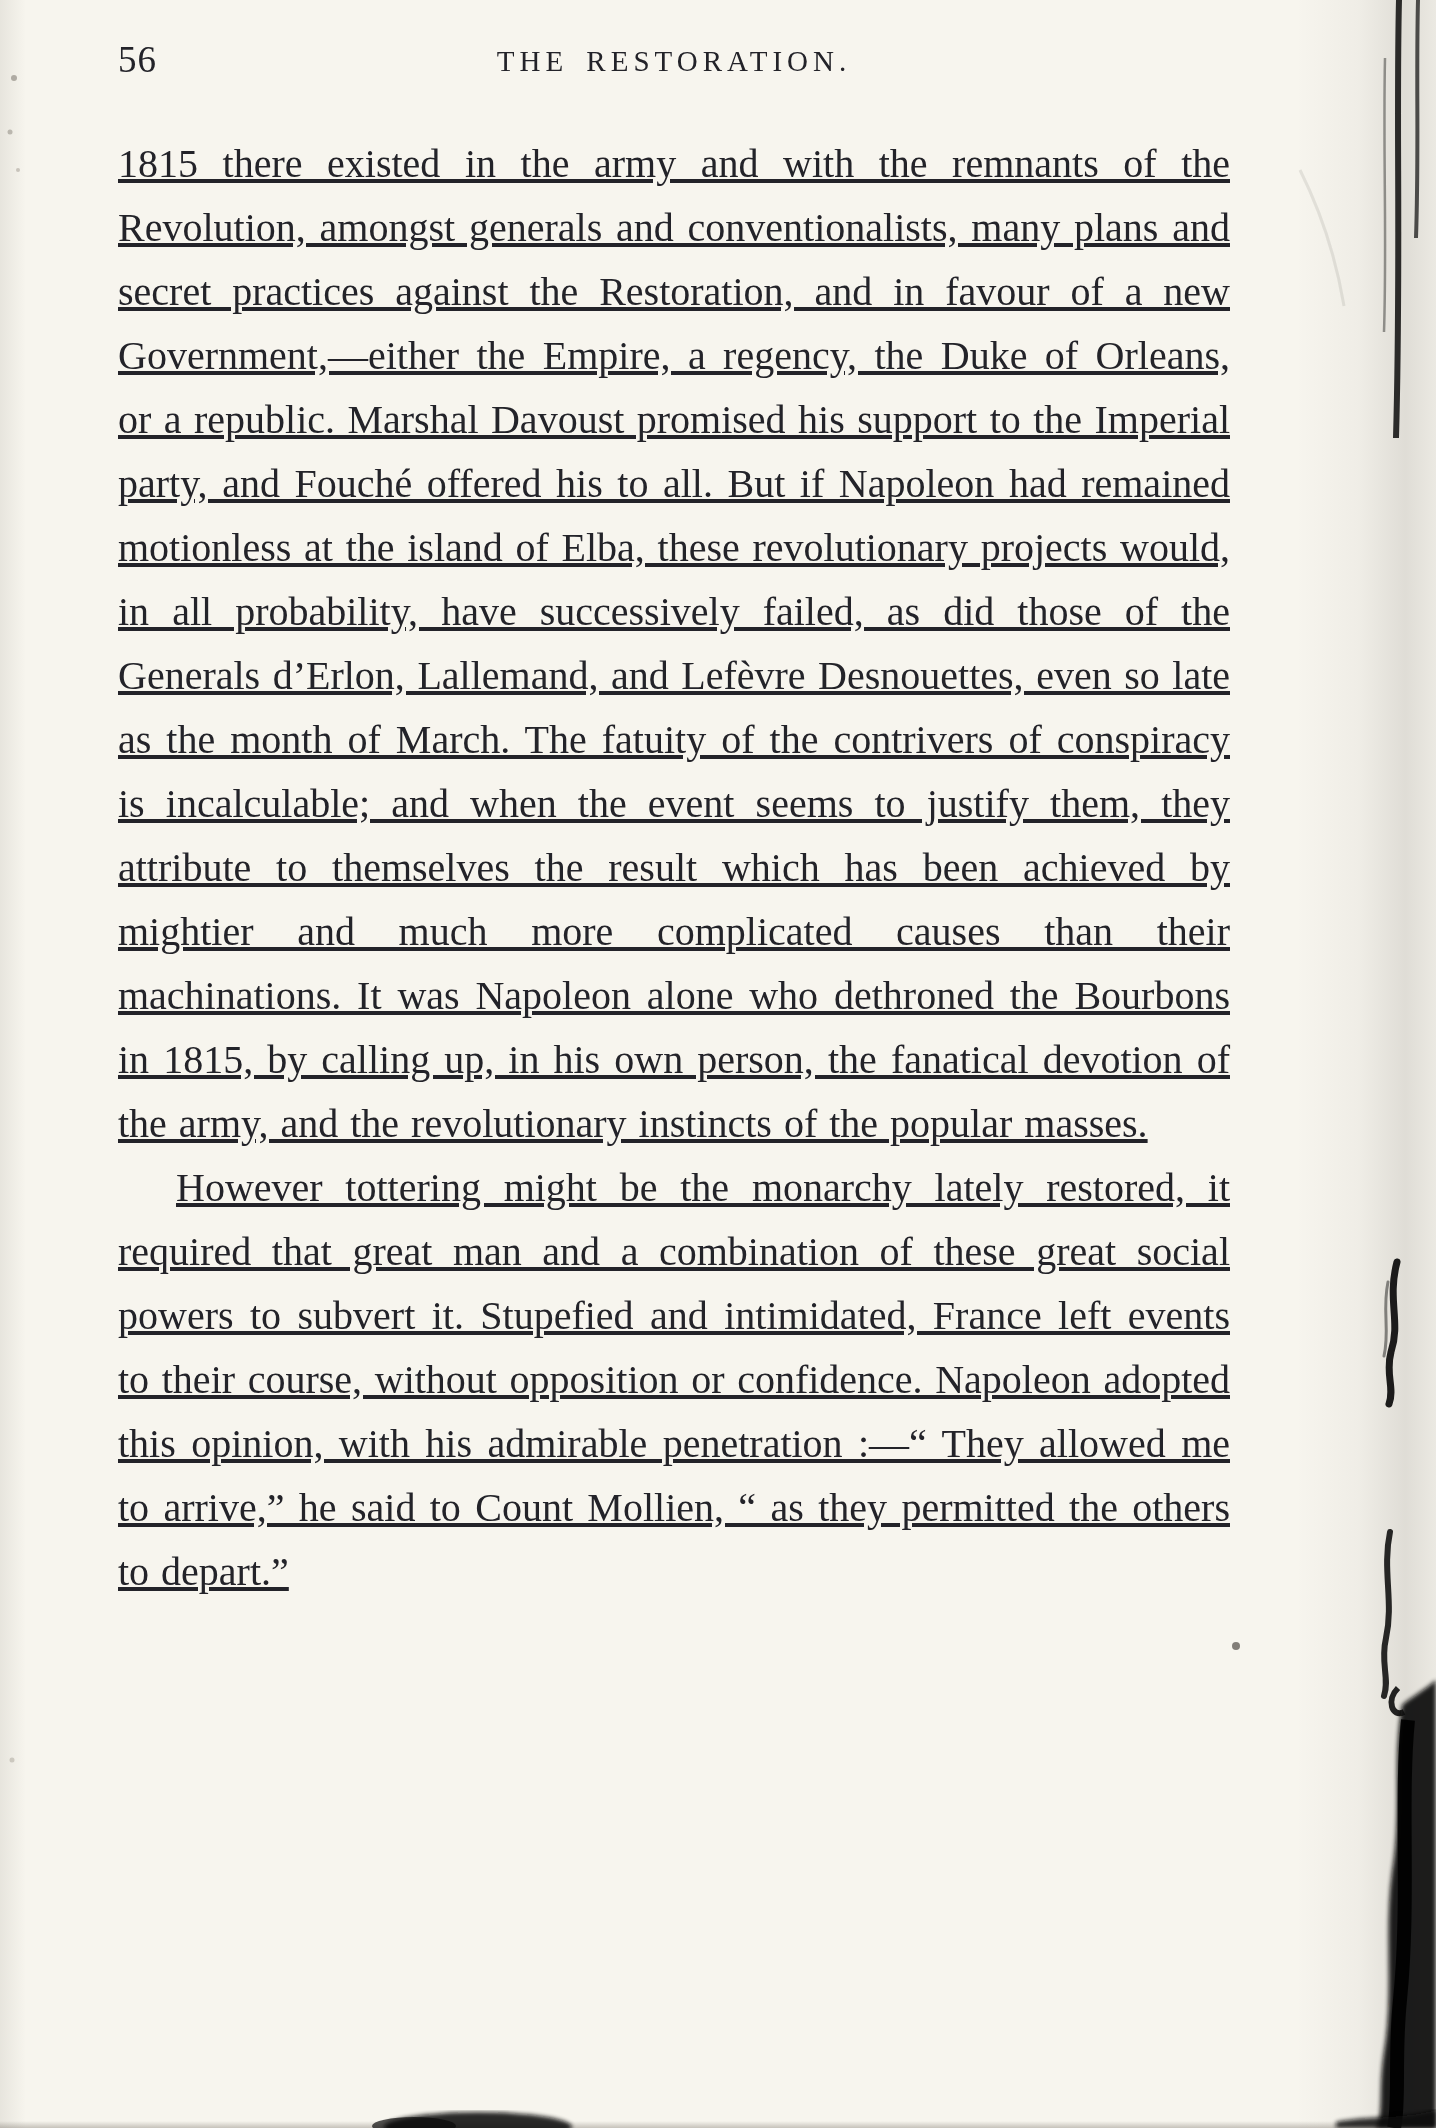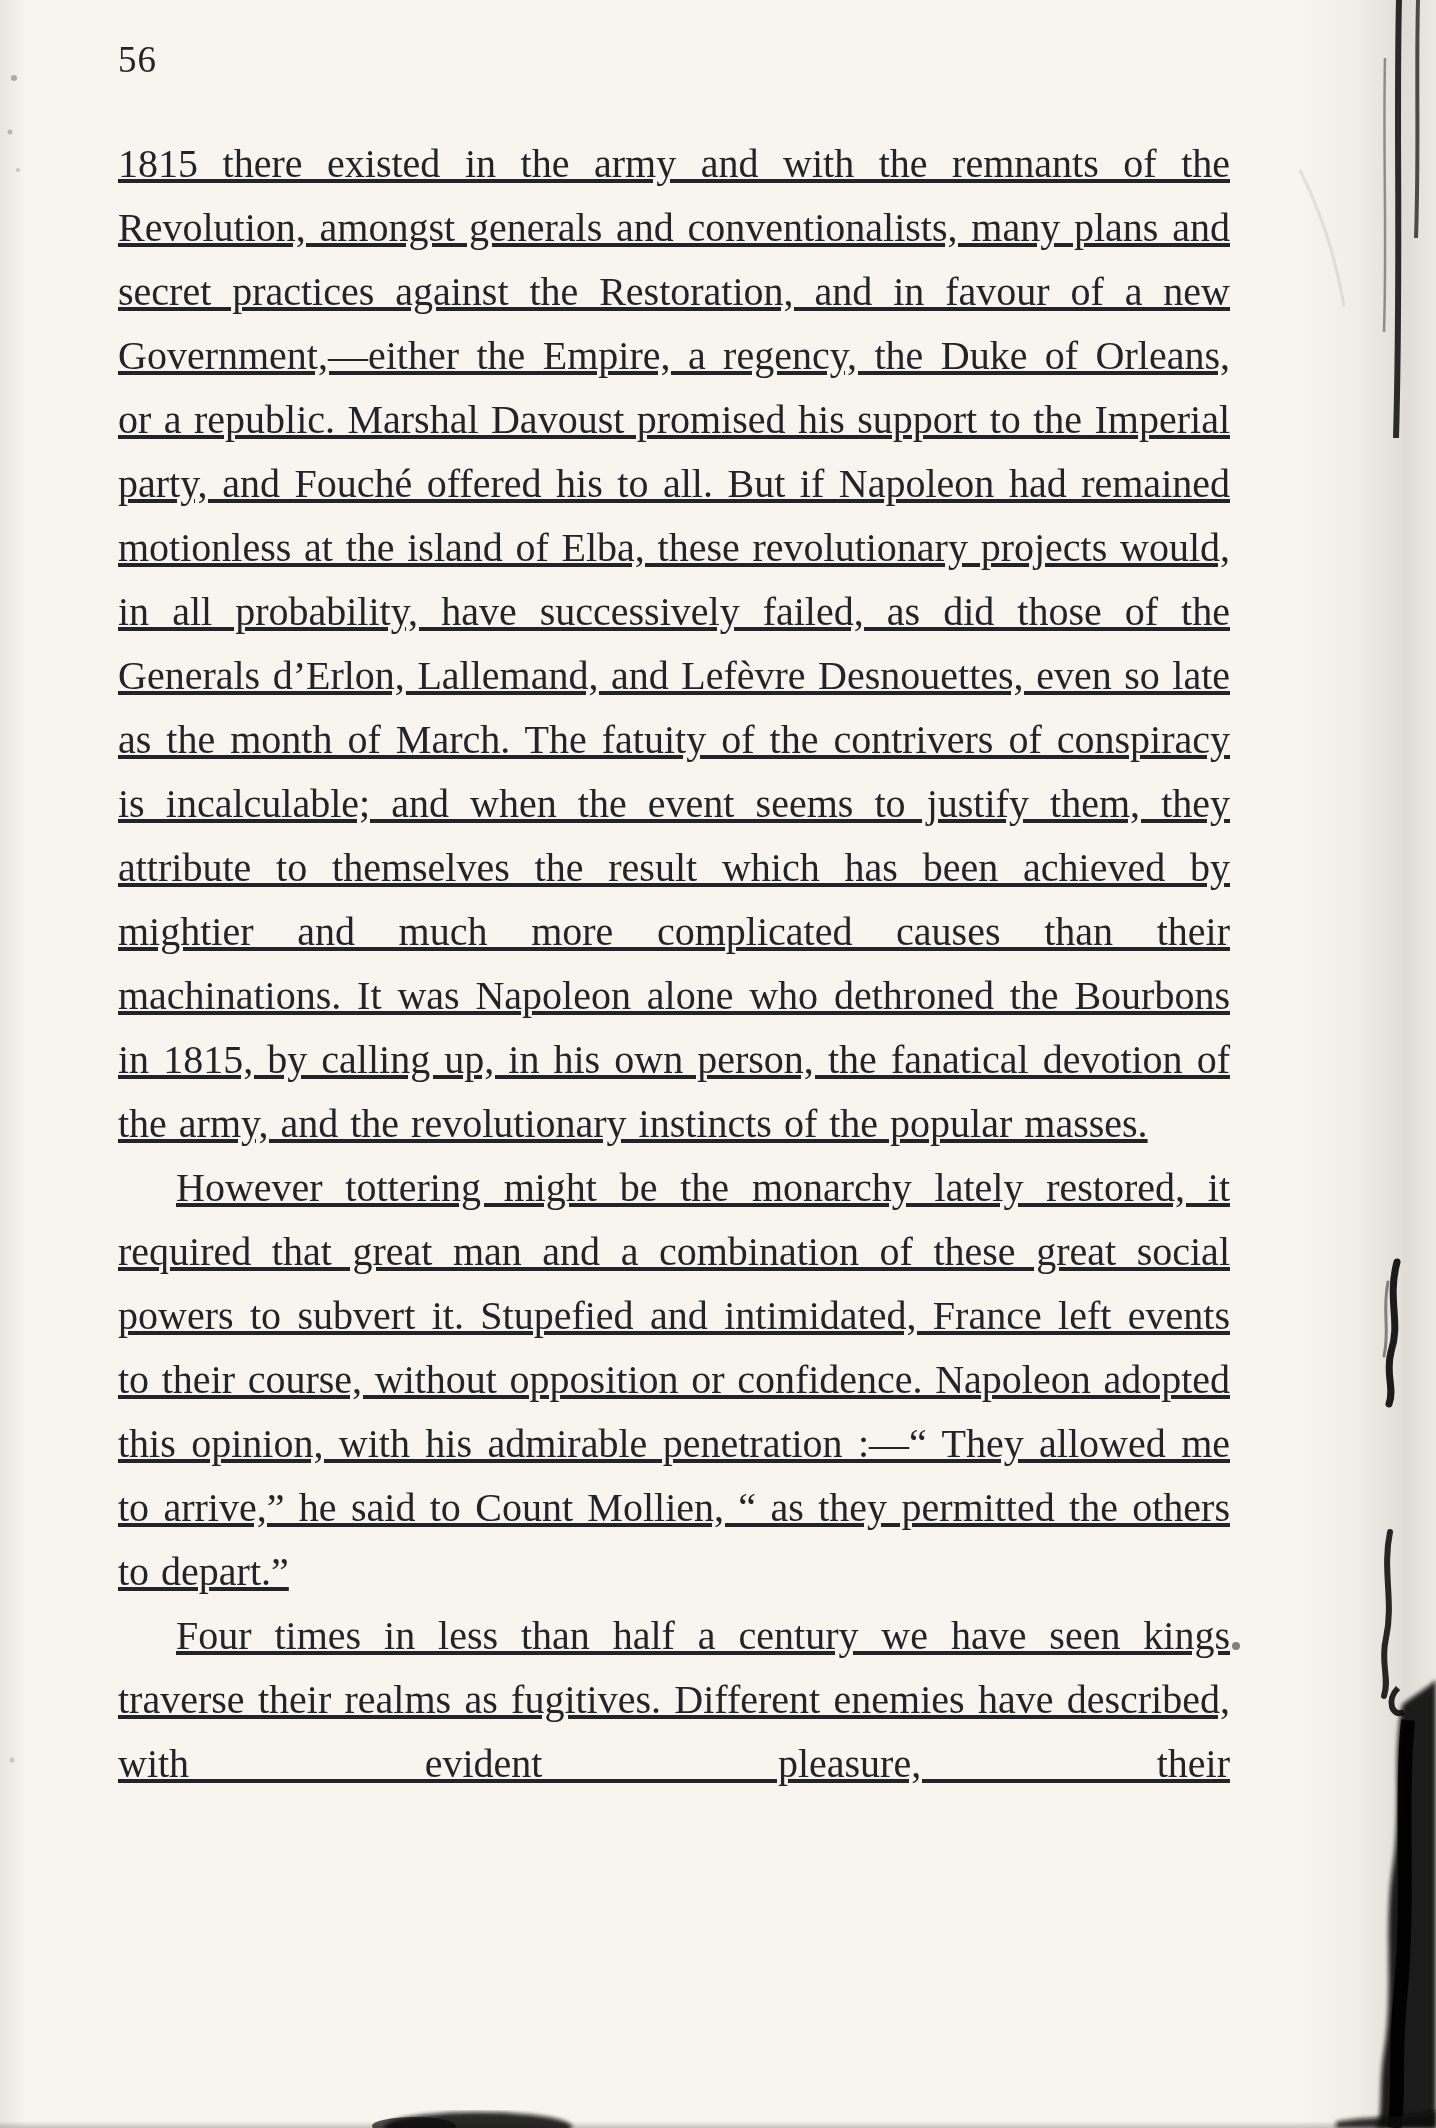--- a/index.html
+++ b/index.html
@@ -91,26 +91,26 @@
     pointer-events: none;
   }
 </style>
 </head>
 <body>
 
 <div class="page">
 
   <div class="header">
     <span class="pagenum">56</span>
+    <span class="runhead">THE RESTORATION.</span>
   </div>
 
   <div class="body-text">
     <p>1815 there existed in the army and with the remnants of the Revolution, amongst generals and conventionalists, many plans and secret practices against the Restoration, and in favour of a new Government,—either the Empire, a regency, the Duke of Orleans, or a republic.  Marshal Davoust promised his support to the Imperial party, and Fouché offered his to all.  But if Napoleon had remained motionless at the island of Elba, these revolutionary projects would, in all probability, have successively failed, as did those of the Generals d’Erlon, Lallemand, and Lefèvre Desnouettes, even so late as the month of March.  The fatuity of the contrivers of conspiracy is incalculable; and when the event seems to justify them, they attribute to themselves the result which has been achieved by mightier and much more complicated causes than their machinations.  It was Napoleon alone who dethroned the Bourbons in 1815, by calling up, in his own person, the fanatical devotion of the army, and the revolutionary instincts of the popular masses.</p>
     <p class="indent">However tottering might be the monarchy lately restored, it required that great man and a combination of these great social powers to subvert it.  Stupefied and intimidated, France left events to their course, without opposition or confidence.  Napoleon adopted this opinion, with his admirable penetration :—“ They allowed me to arrive,” he said to Count Mollien, “ as they permitted the others to depart.”</p>
-    <p class="indent continues">Four times in less than half a century we have seen kings traverse their realms as fugitives.  Different enemies have described, with evident pleasure, their</p>
   </div>
 
   <div class="gutter"></div>
   <div class="bottom-edge"></div>
 
   <svg class="marks" width="1436" height="2128" viewBox="0 0 1436 2128">
     <defs>
       <filter id="soften" x="-20%" y="-5%" width="140%" height="110%">
         <feGaussianBlur stdDeviation="2.2"></feGaussianBlur>
       </filter>

